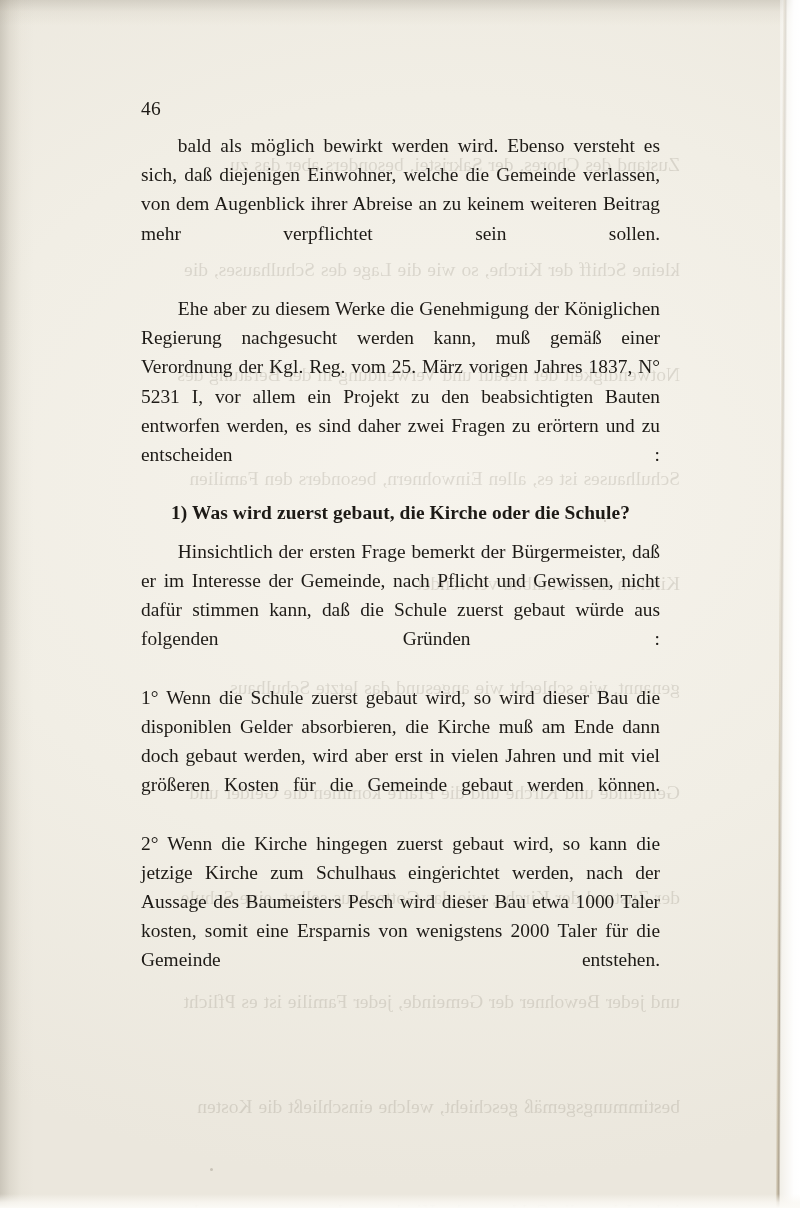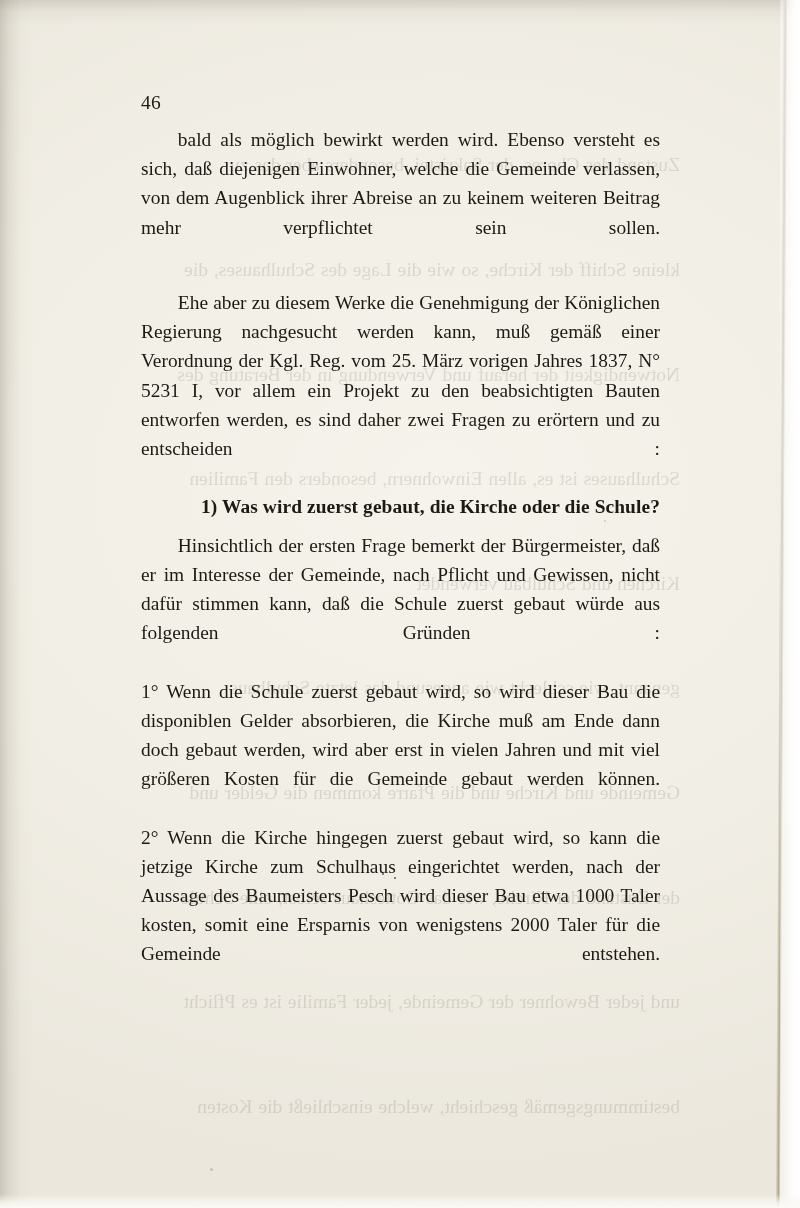--- a/index.html
+++ b/index.html
@@ -108,39 +108,39 @@
     line-height: 29.2px;
     text-align: justify;
     text-justify: inter-word;
     -webkit-font-smoothing: antialiased;
   }
 
   .page-number {
     font-size: 19.4px;
     line-height: 29px;
     letter-spacing: 0.3px;
-    margin: 0 0 8px 0;
+    margin: 6px 0 8px 0;
     color: #1d1a16;
   }
 
   .para {
     margin: 0;
     text-indent: 1.9em;
     text-align: justify;
   }
 
   .gap-sm { height: 9px; }
   .gap-md { height: 17px; }
   .gap-lg { height: 62px; }
 
   .question-line {
     margin: 0;
     font-weight: bold;
     text-indent: 0;
-    text-align: right;
+    text-align: center;
     letter-spacing: 0.1px;
   }
 
   .numbered-item {
     margin: 0;
     text-indent: 0;
     text-align: justify;
   }
 
   

